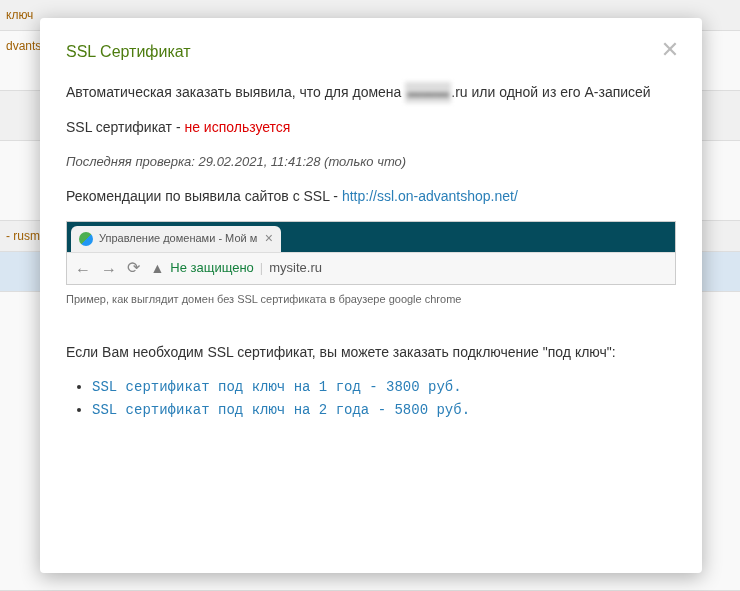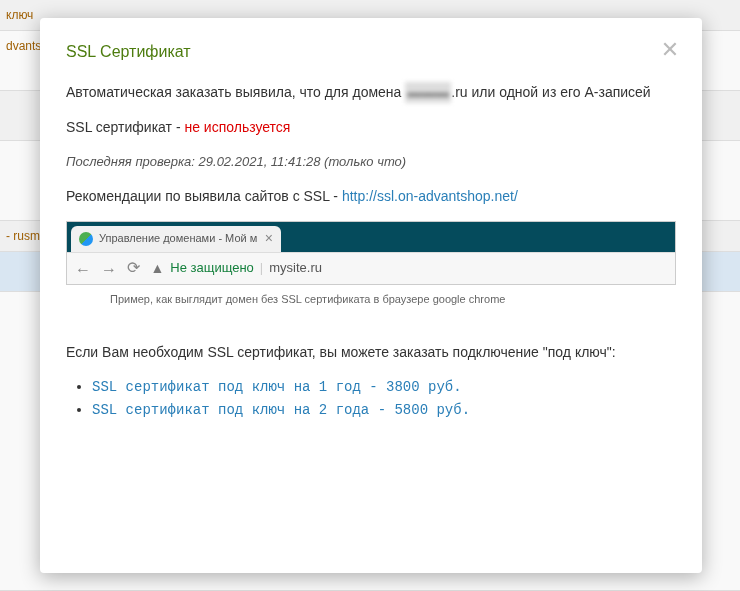--- a/index.html
+++ b/index.html
@@ -121,21 +121,21 @@
     .address-bar {
       flex: 1;
       display: flex;
       align-items: center;
       gap: 6px;
       color: #555;
     }
     .warn-icon { color: #777; font-size: 14px; }
     .not-secure { color: #15803d; }
     .divider { color: #ccc; }
-    .caption { font-size: 11px; color: #666; margin-bottom: 14px; margin-left: 44px; }
+    .caption { font-size: 11px; color: #666; margin-bottom: 14px; }
     ul { padding-left: 26px; margin-top: 4px; font-family: Liberation Mono, monospace; }
     ul li { color: #333; margin-bottom: 2px; }
     ul li .link { }
   </style>
 </head>
 <body>
 
 <div class="backdrop">
   <div class="bg-row">ключ</div>
   <div class="bg-row bg-light" style="height:60px">dvants</div>

